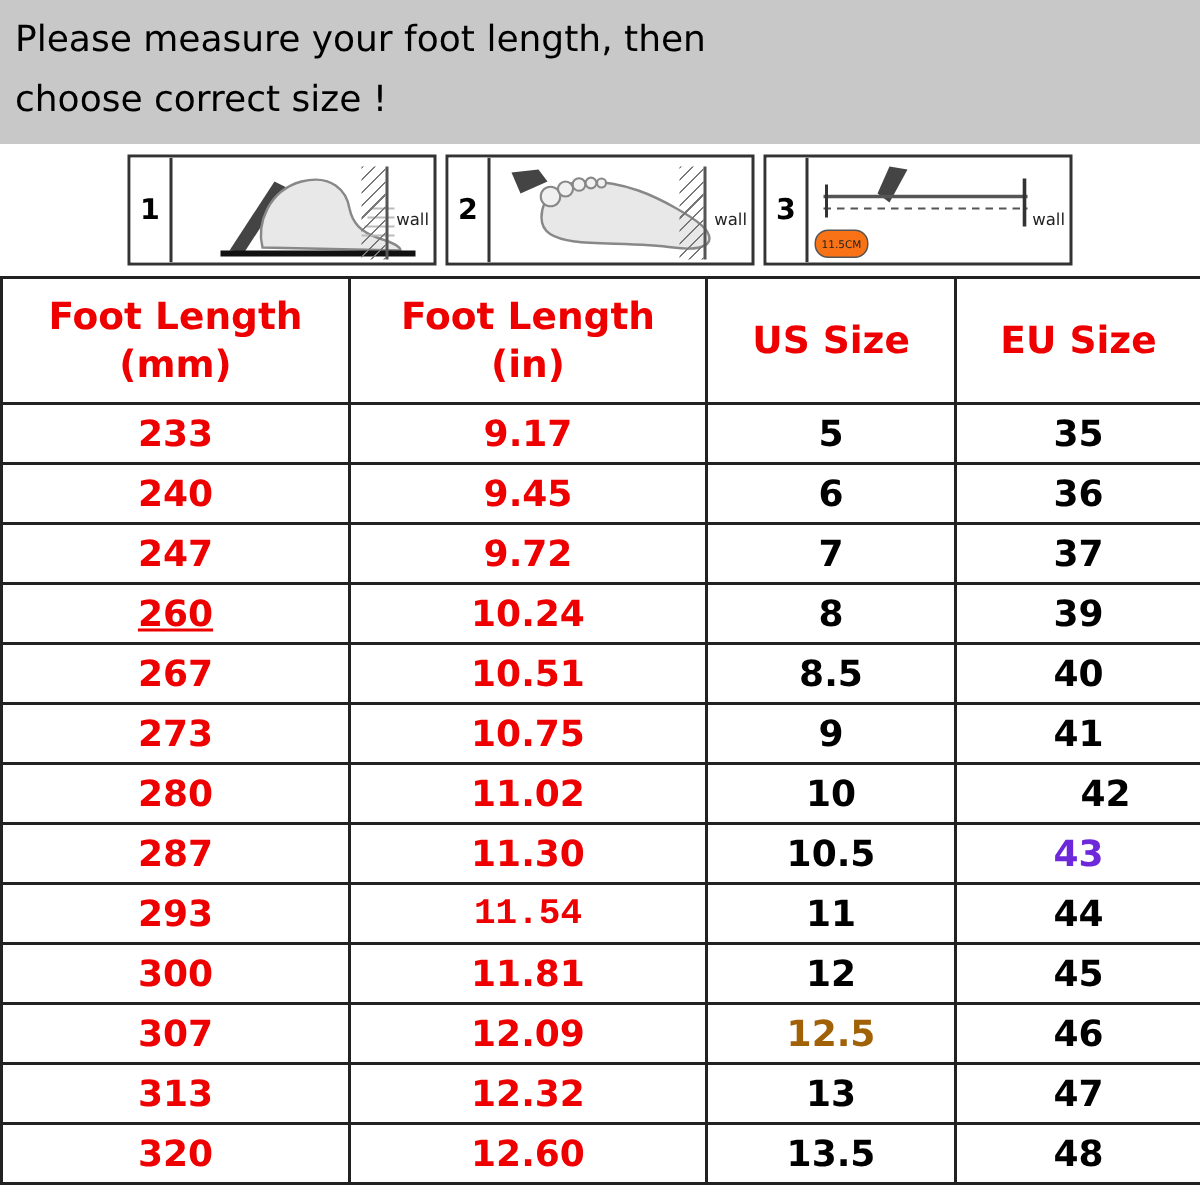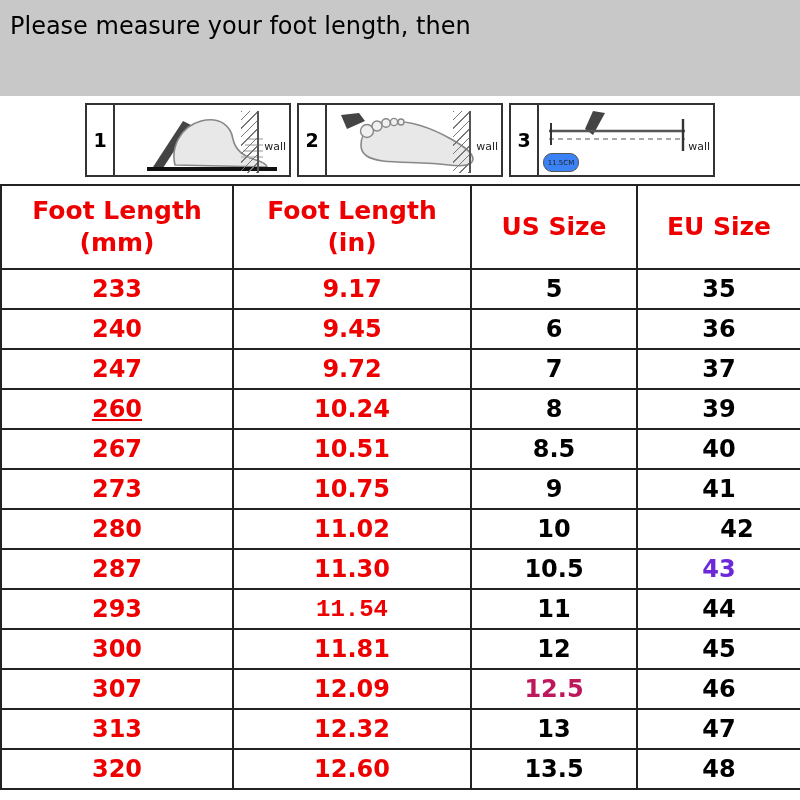--- a/index.html
+++ b/index.html
@@ -104,21 +104,21 @@
     width: 34px;
     height: 17px;
     border: 1px solid #555;
     border-radius: 9px;
     font-size: 7px;
     display: flex;
     align-items: center;
     justify-content: center;
     font-family: "DejaVu Sans", sans-serif;
     color: #222;
-    background: #3b82f6;
+    background: #f97316;
   }
 
   
   table.size-table {
     border-collapse: collapse;
     width: 800px;
     table-layout: fixed;
   }
   table.size-table th,
   table.size-table td {
@@ -144,20 +144,21 @@
   col.col-us { width: 166px; }
   col.col-eu { width: 164px; }
 </style>
 </head>
 <body>
 
 <div id="page">
 
   <div class="header">
     <div class="header-line">Please measure your foot length, then</div>
+    <div class="header-line">choose correct size !</div>
   </div>
 
   <div class="steps">
 
     <div class="step">
       <div class="step-num">1</div>
       <div class="step-body">
         <svg width="178" height="72" viewBox="0 0 178 72">
           <path d="M40 62 L70 16 L78 20 L50 63 Z" fill="#444"></path>
           <path d="M62 60 C58 44 66 22 88 16 C108 11 118 22 120 34 C122 44 128 50 140 54 C150 57 154 60 154 62 Z" fill="#e8e8e8" stroke="#888" stroke-width="1.6"></path>
@@ -285,21 +286,21 @@
         </tr>
         <tr>
           <td style="color: rgb(238, 0, 0);">300</td>
           <td style="color: rgb(238, 0, 0);">11.81</td>
           <td style="color: rgb(0, 0, 0);">12</td>
           <td style="color: rgb(0, 0, 0);">45</td>
         </tr>
         <tr>
           <td style="color: rgb(238, 0, 0);">307</td>
           <td style="color: rgb(238, 0, 0);">12.09</td>
-          <td style="color: #be185d; margin-left: 48px;">12.5</td>
+          <td style="color: #a16207; margin-left: 48px;">12.5</td>
           <td style="color: rgb(0, 0, 0);">46</td>
         </tr>
         <tr>
           <td style="color: rgb(238, 0, 0);">313</td>
           <td style="color: rgb(238, 0, 0);">12.32</td>
           <td style="color: rgb(0, 0, 0);">13</td>
           <td style="color: rgb(0, 0, 0);">47</td>
         </tr>
         <tr>
           <td style="color: rgb(238, 0, 0);">320</td>

